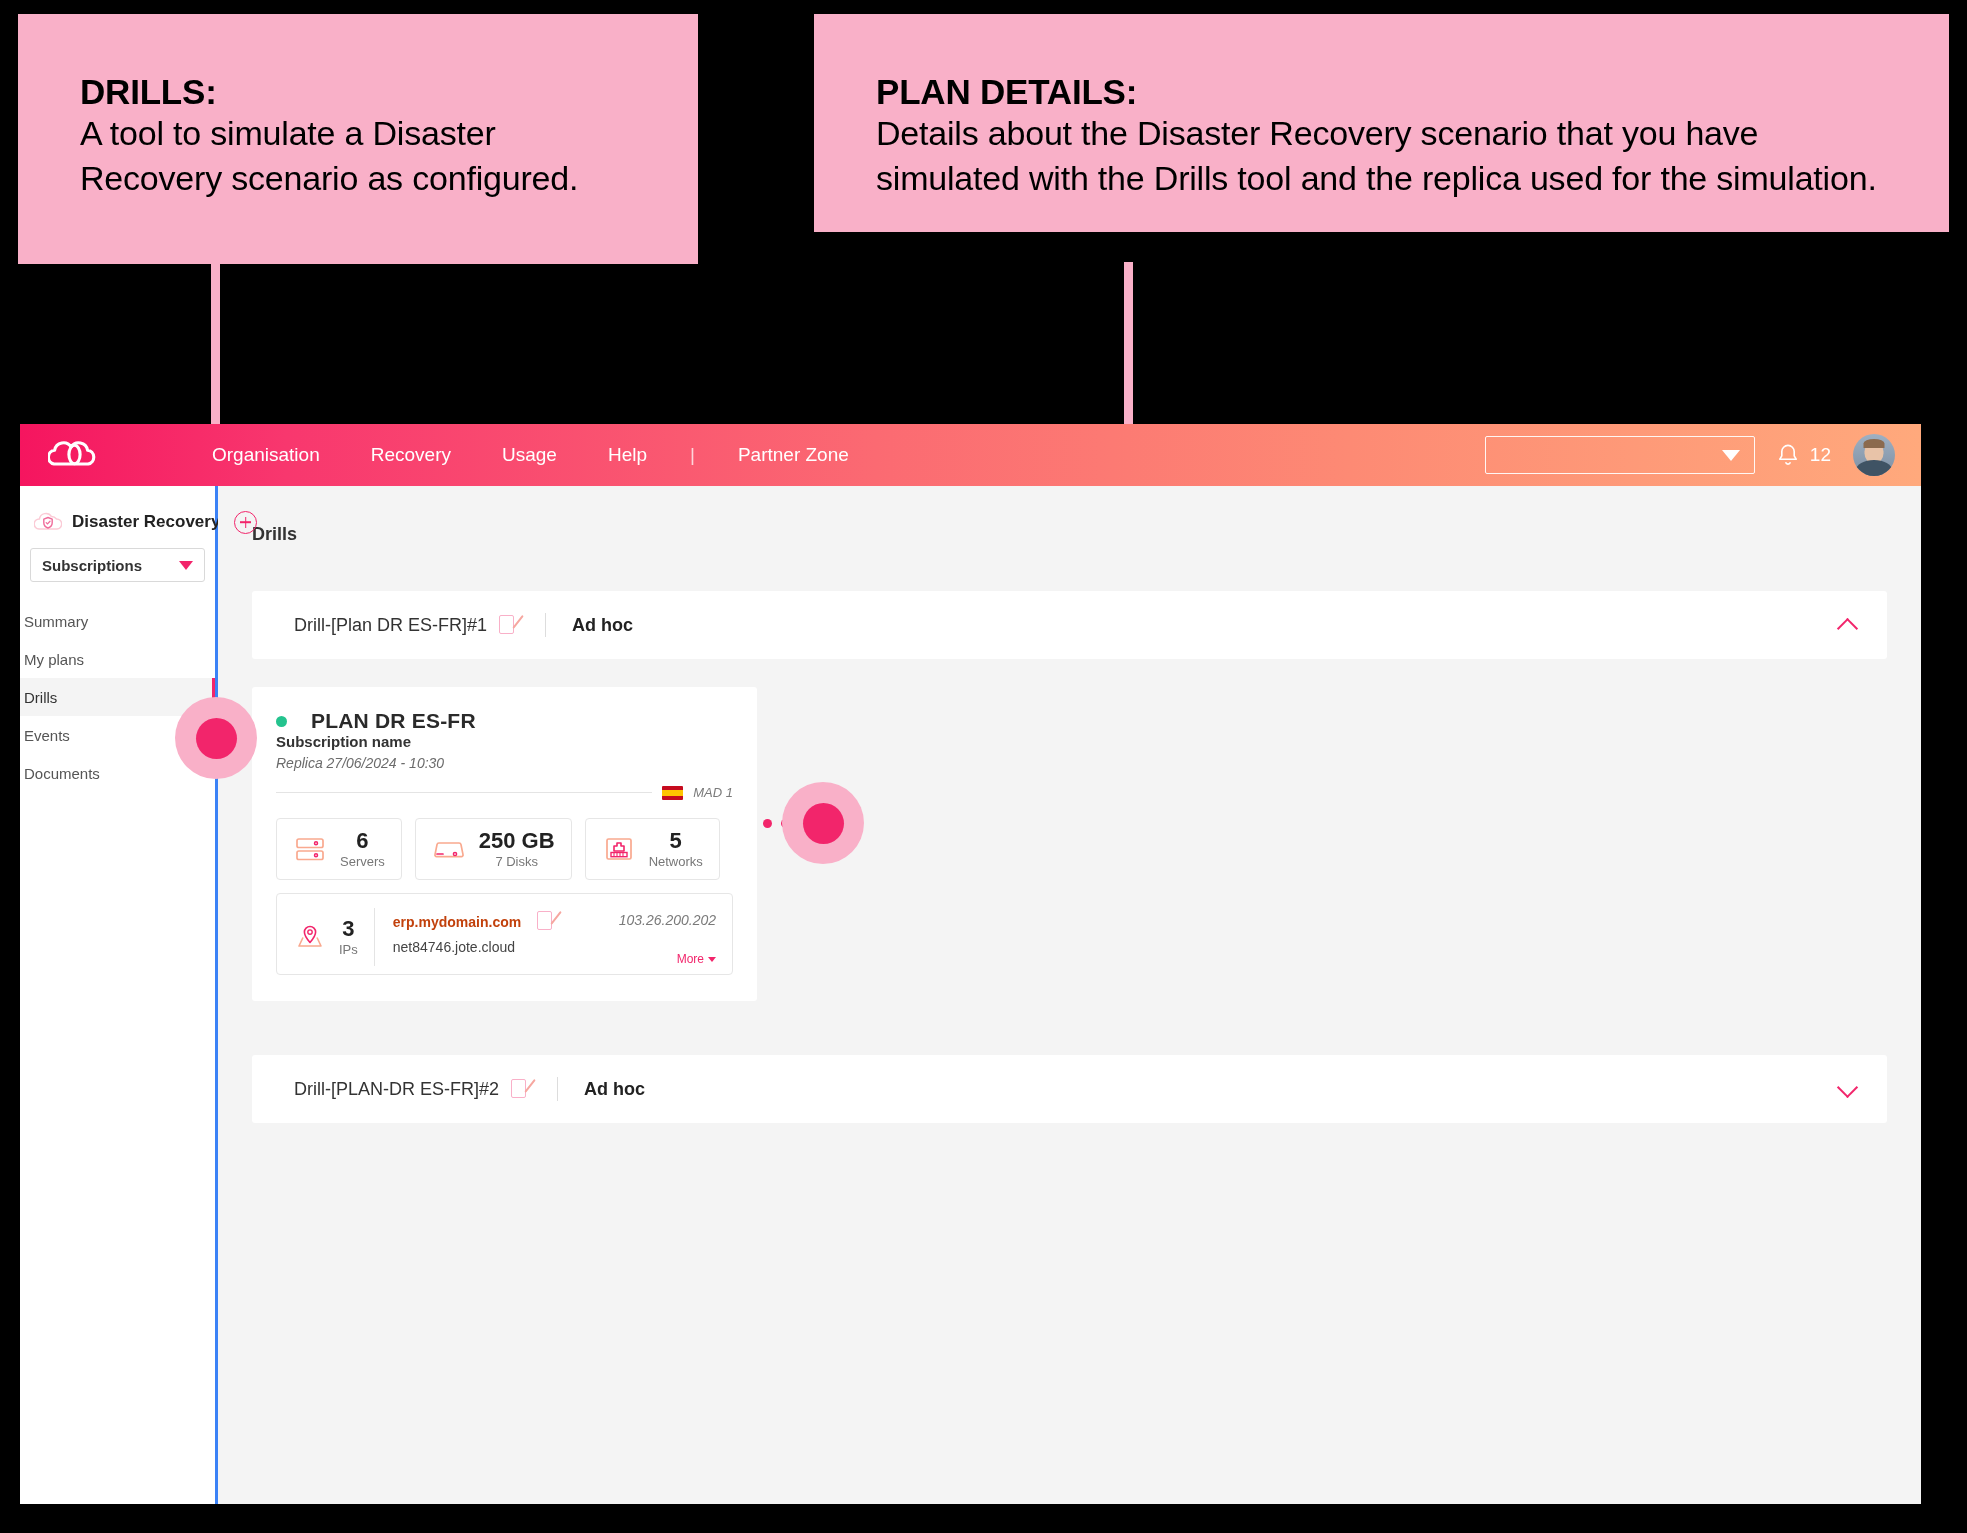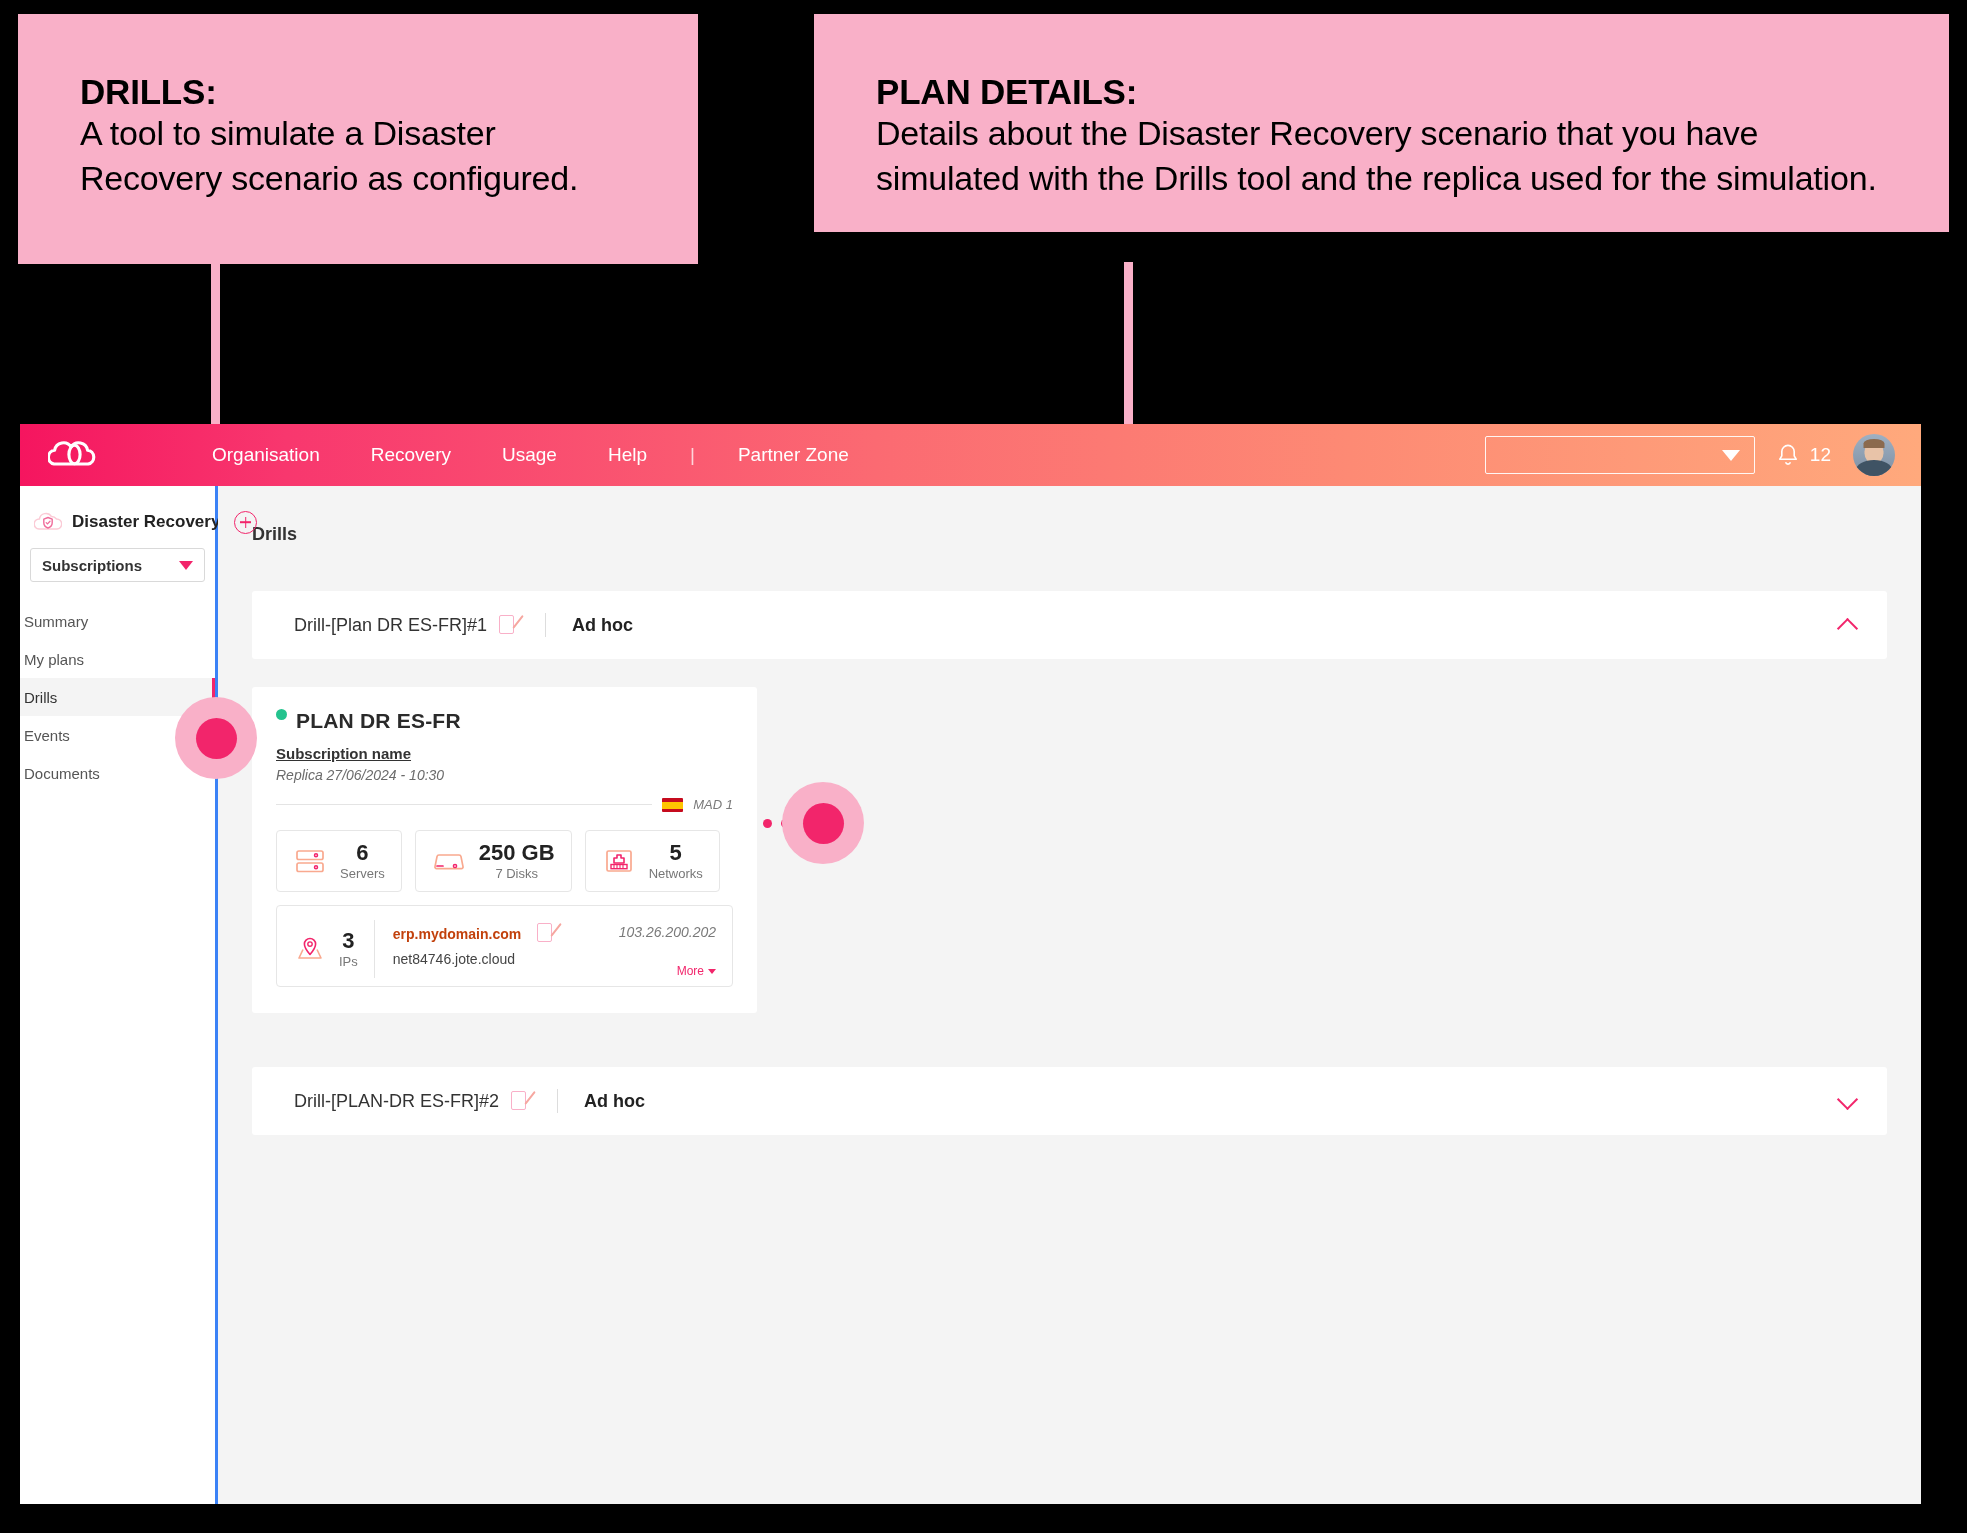--- a/index.html
+++ b/index.html
@@ -139,24 +139,24 @@
   .edit-icon .pg { position:absolute; left:0; top:1px; width:15px; height:19px; border:1.5px solid #F9B0C8; border-radius:2px; }
   .edit-icon .pn { position:absolute; right:0px; top:0px; width:2.4px; height:16px; background:#F6A7A0; transform:rotate(38deg); border-radius:1px; }
 
   
   .plan-panel {
     margin: 0 34px; background: transparent; padding-top: 28px;
   }
   .plan-card {
     background:#fff; width: 505px; border-radius:3px; padding: 22px 24px 26px 24px;
   }
-  .plan-head { display:flex; align-items:flex-start; gap:9px; }
+  .plan-head { display:flex; align-items:center; gap:24px; }
   .green-dot { width:11px; height:11px; border-radius:50%; background:#24C38E; flex:none; }
   .plan-title { font-size:21px; font-weight:bold; color:#2a2a2a; letter-spacing:.2px; }
-  .sub-name { font-size:15px; font-weight:bold; color:#333; margin-top:12px;text-decoration:underline; }
+  .sub-name { font-size:15px; font-weight:bold; color:#333; margin-top:0; }
   .replica { font-size:14px; font-style:italic; color:#6b6b6b; margin-top:5px; }
   .divider-row { display:flex; align-items:center; gap:10px; margin-top:14px; }
   .hr { flex:1; height:1px; background:#e4e4e4; }
   .flag {
     width:21px; height:14px; flex:none; border-radius:1px; overflow:hidden;
     background: linear-gradient(to bottom, #C60B1E 0 25%, #FFC400 25% 75%, #C60B1E 75% 100%);
   }
   .zone { font-size:13px; font-style:italic; color:#7a7a7a; }
 
   .stats { display:flex; gap:13px; margin-top:18px; }

